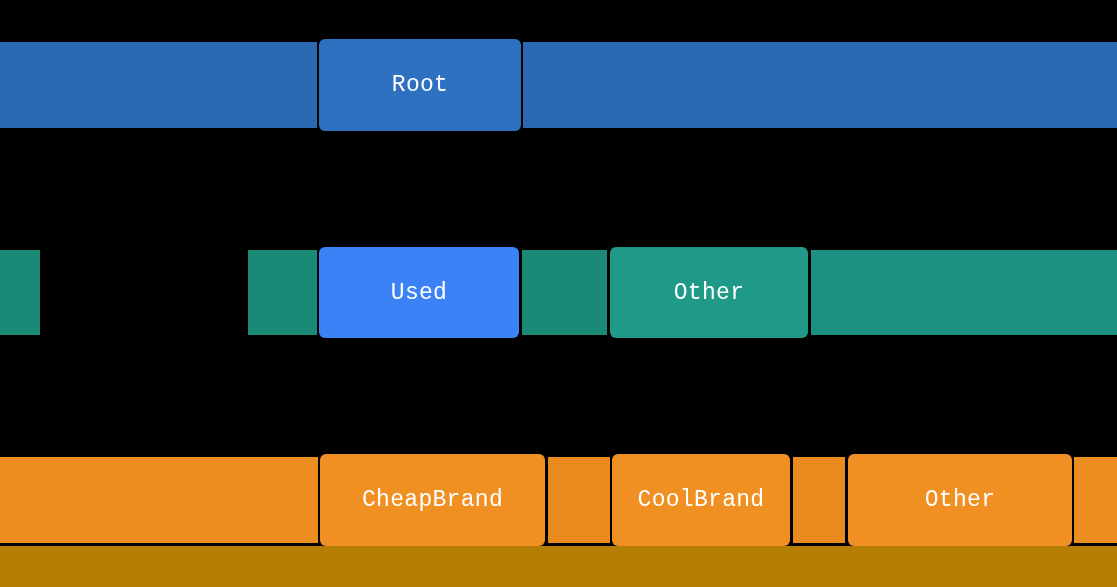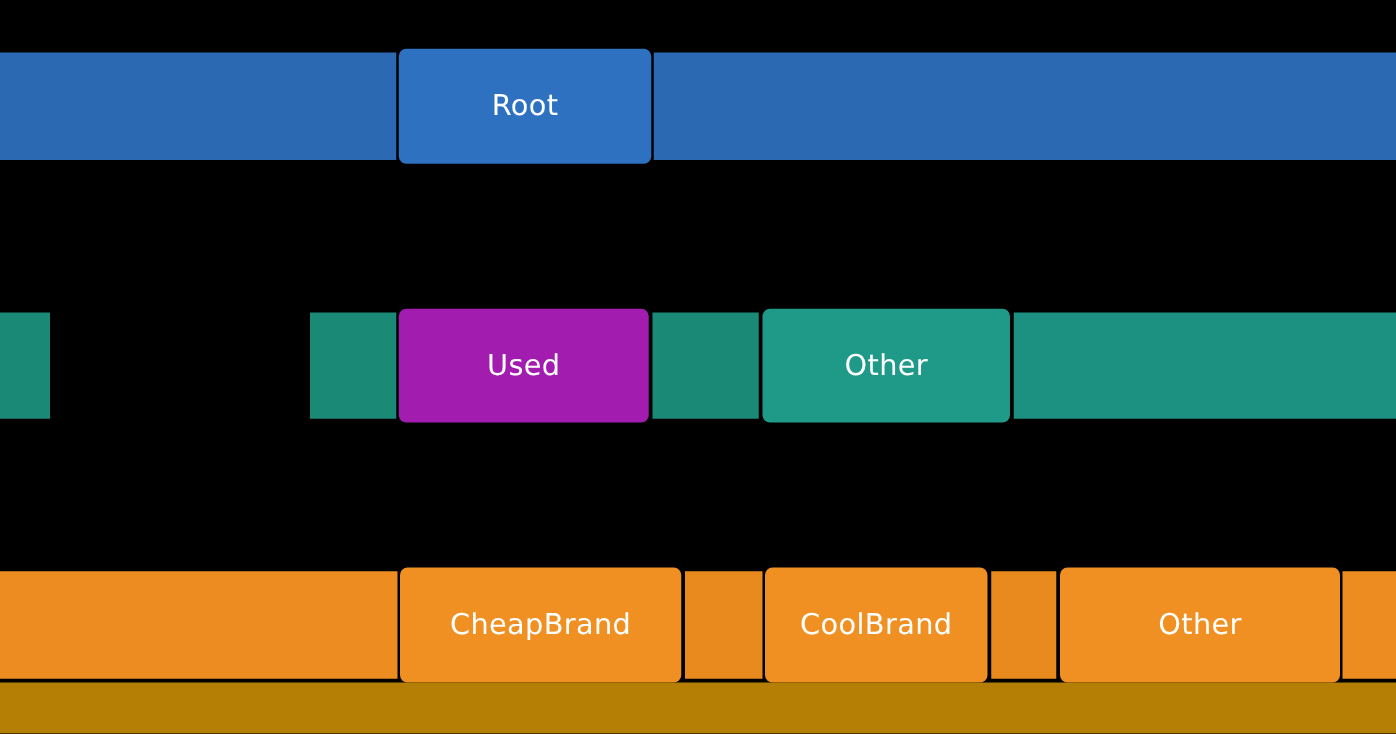--- a/index.html
+++ b/index.html
@@ -11,20 +11,21 @@
     position: relative;
     width: 1117px;
     height: 587px;
     background: #000000;
     overflow: hidden;
     font-family: "DejaVu Sans", "Liberation Sans", sans-serif;
   }
   .seg {
     position: absolute;
     box-sizing: border-box;
+    font-family: Liberation Mono, monospace;
   }
   .seg.bar {
     border-radius: 0;
   }
   .seg.node {
     border-radius: 6px;
     display: flex;
     align-items: center;
     justify-content: center;
   }
@@ -41,21 +42,21 @@
 <body>
 
 <div class="figure" style="background: rgb(0, 0, 0);">
     <div class="seg bar" style="left: 0px; width: 317px; top: 42px; height: 86px; background: rgb(43, 106, 179);"></div>
     <div class="seg node" style="left: 319px; width: 202px; top: 39px; height: 92px; background: rgb(46, 113, 192);">
       <span style="color: rgb(255, 255, 255); font-size: 23px;">Root</span>
     </div>
     <div class="seg bar" style="left: 523px; width: 594px; top: 42px; height: 86px; background: rgb(43, 106, 179);"></div>
     <div class="seg bar" style="left: 0px; width: 40px; top: 250px; height: 85px; background: rgb(26, 137, 118);"></div>
     <div class="seg bar" style="left: 248px; width: 69px; top: 250px; height: 85px; background: rgb(26, 137, 118);"></div>
-    <div class="seg node" style="left: 319px; width: 200px; top: 247px; height: 91px; background: #a21caf;">
+    <div class="seg node" style="left: 319px; width: 200px; top: 247px; height: 91px; background: #3b82f6;">
       <span style="color: rgb(255, 255, 255); font-size: 23px;">Used</span>
     </div>
     <div class="seg bar" style="left: 522px; width: 85px; top: 250px; height: 85px; background: rgb(26, 137, 118);"></div>
     <div class="seg node" style="left: 610px; width: 198px; top: 247px; height: 91px; background: rgb(32, 154, 136);">
       <span style="color: rgb(255, 255, 255); font-size: 23px;">Other</span>
     </div>
     <div class="seg bar" style="left: 811px; width: 306px; top: 250px; height: 85px; background: rgb(28, 145, 129);"></div>
     <div class="seg bar" style="left: 0px; width: 318px; top: 457px; height: 86px; background: rgb(237, 141, 33);"></div>
     <div class="seg node" style="left: 320px; width: 225px; top: 454px; height: 92px; background: rgb(240, 144, 35);">
       <span style="color: rgb(255, 255, 255); font-size: 23px;">CheapBrand</span>

